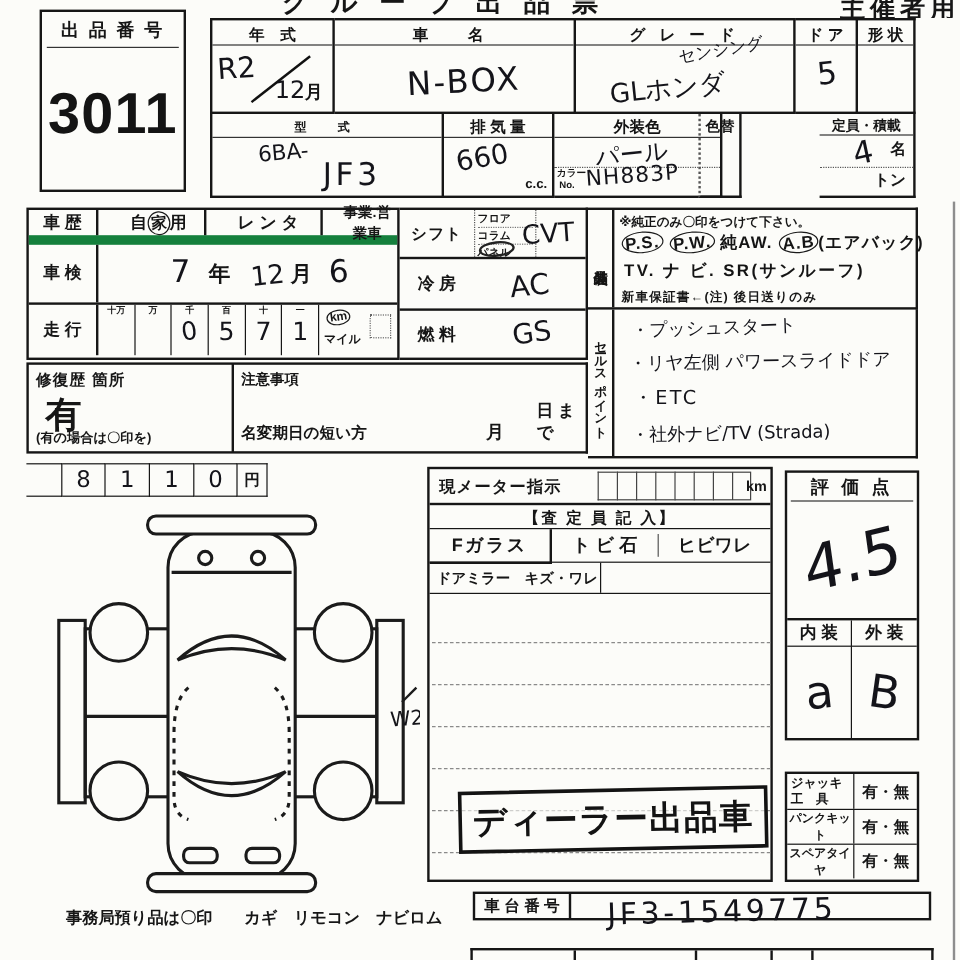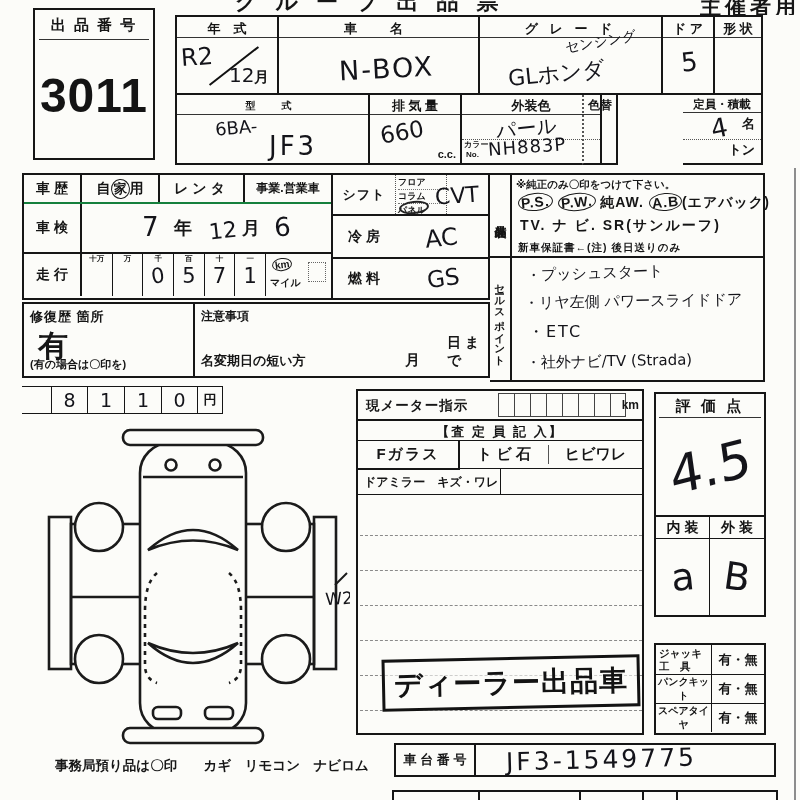--- a/index.html
+++ b/index.html
@@ -85,21 +85,21 @@
   <div class="bx" style="left:683px;top:95px;width:80px;height:70px;border-top:none;border-left:none;">
     <div class="hdr" style="font-size:11.5px;height:18px;padding-top:2px;">定員・積載</div>
     <span class="a hw" style="left:28px;top:18px;font-size:26px;transform:rotate(-12deg);">4</span>
     <span class="a lb" style="right:6px;top:20px;font-size:13px;">名</span>
     <div class="a" style="left:0;top:44px;width:100%;border-top:1.5px dotted #555;"></div>
     <span class="a lb" style="right:6px;bottom:4px;font-size:13px;">トン</span>
   </div>
 
   <div class="bx" style="left:22px;top:173px;width:311px;height:127px;">
 
-    <div style="height:29px;border-bottom:2px solid #15803d;display:flex;">
+    <div style="height:29px;border-bottom:8px solid #15803d;display:flex;gap:12px;">
       <div class="lb ctr" style="width:58px;font-size:14px;border-right:2px solid #161616;">車 歴</div>
       <div class="ctr" style="width:78px;font-size:14px;font-weight:bold;border-right:2px solid #161616;">
         <span>自</span>
           <span class="circ" style="font-size:13px;">家</span>
           <span>用</span>
       </div>
       <div class="lb ctr" style="width:85px;font-size:14px;letter-spacing:4px;border-right:2px solid #161616;">レンタ</div>
       <div class="lb ctr" style="flex:1;font-size:12px;">事業.営業車</div>
     </div>
 
@@ -329,21 +329,21 @@
     <div style="height:29px;border-bottom:1.5px solid #161616;display:flex;">
       <div class="lb ctr" style="width:56px;font-size:10px;border-right:1.5px solid #161616;">パンクキット</div>
       <div class="lb ctr" style="flex:1;font-size:13px;">有・無</div>
     </div>
     <div style="height:28px;display:flex;">
       <div class="lb ctr" style="width:56px;font-size:10px;border-right:1.5px solid #161616;">スペアタイヤ</div>
       <div class="lb ctr" style="flex:1;font-size:13px;">有・無</div>
     </div>
   </div>
 
-  <div class="bx" style="left:394px;top:743px;width:382px;height:34px;">
+  <div class="bx" style="left:394px;top:743px;width:382px;height:24px;">
     <div class="lb ctr a" style="left:0;top:0;width:80px;height:100%;font-size:13px;border-right:2px solid #161616;">車 台 番 号</div>
     <span class="a hw" style="left:110px;top:0px;font-size:25px;letter-spacing:3px;transform:rotate(-1.5deg);">JF3-1549775</span>
   </div>
 
   <div class="bx" style="left:392px;top:790px;width:386px;height:14px;border-bottom:none;">
     <div class="vline" style="left:84px;top:0;height:10px;"></div>
     <div class="vline" style="left:185px;top:0;height:10px;"></div>
     <div class="vline" style="left:248px;top:0;height:10px;"></div>
     <div class="vline" style="left:282px;top:0;height:10px;"></div>
   </div>

